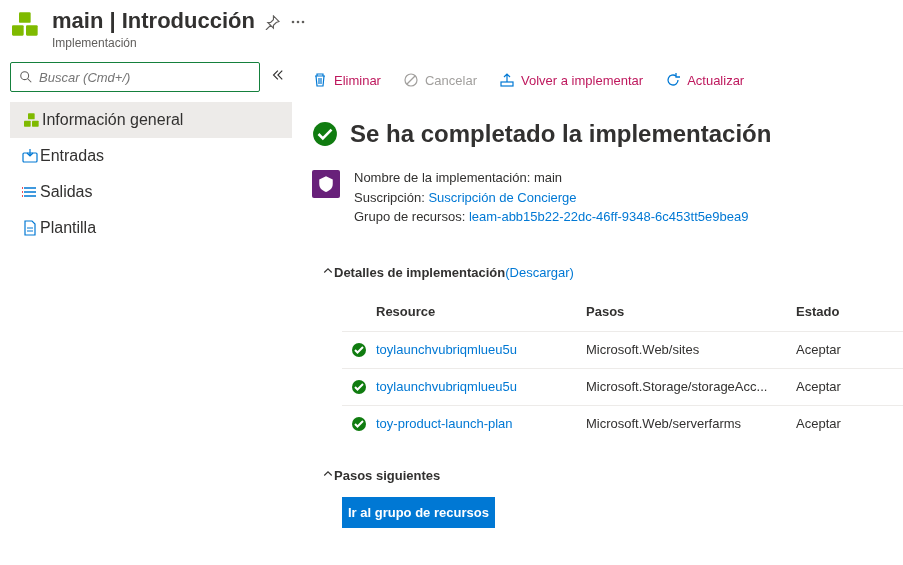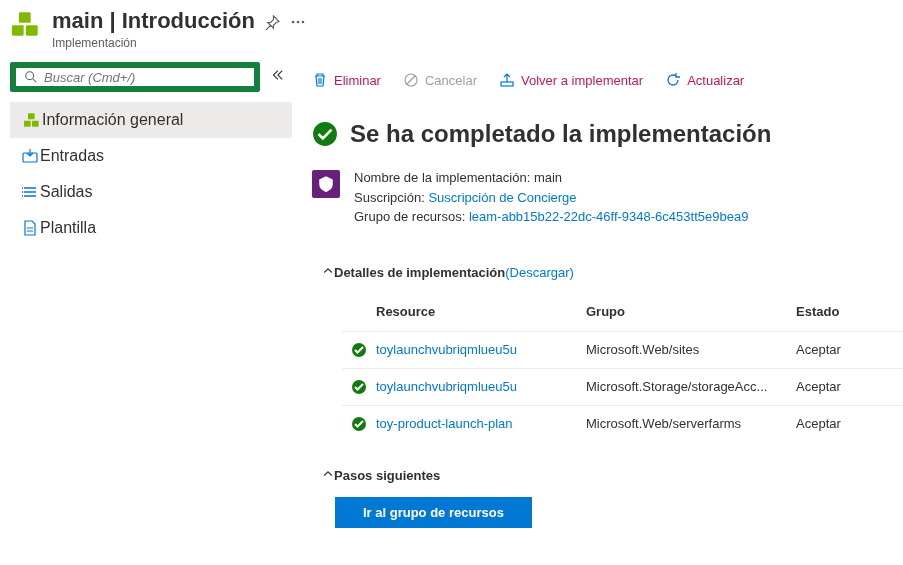--- a/index.html
+++ b/index.html
@@ -9,21 +9,21 @@
 .header-icon { width: 28px; height: 28px; flex-shrink: 0; margin-top: 2px; }
 .header-text { flex: 1; }
 .header-title { display: flex; align-items: flex-end; gap: 10px; }
 .header-title h1 { font-size: 22px; font-weight: 600; color: #323130; }
 .header-subtitle { font-size: 12px; color: #605e5c; margin-top: 2px; }
 .pin-icon, .more-icon { color: #605e5c; cursor: pointer; }
 
 .body-row { display: flex; }
 .sidebar { width: 292px; padding: 8px 0 0 10px; }
 .search-row { display: flex; align-items: center; gap: 10px; margin-bottom: 10px; padding-right: 8px; }
-.search-box { flex: 1; display: flex; align-items: center; border: 6px solid #15803d; border-radius: 2px; height: 30px; padding: 0 8px; gap: 6px; }
+.search-box { flex: 1; display: flex; align-items: center; border: 1px solid #15803d; border-radius: 2px; height: 30px; padding: 0 8px; gap: 6px; }
 .search-box input { border: none; outline: none; flex: 1; font-size: 13px; font-style: italic; color: #605e5c; background: transparent; }
 .collapse-btn { cursor: pointer; color: #323130; }
 
 .nav-list { list-style: none; }
 .nav-item { display: flex; align-items: center; height: 36px; padding: 0 12px; gap: 2px; cursor: pointer; font-size: 16px; color: #323130; }
 .nav-item.selected { background: #edebe9; border-left: 2px solid transparent; }
 .nav-icon { width: 16px; height: 16px; display: flex; align-items: center; justify-content: center; }
 
 .main { flex: 1; padding: 8px 16px 16px 20px; }
 .toolbar { display: flex; align-items: center; gap: 22px; height: 36px; margin-bottom: 22px; }
@@ -47,21 +47,21 @@
 .res-table { width: 100%; margin-left: 30px; margin-bottom: 26px; }
 .res-head, .res-row { display: flex; align-items: center; padding: 10px 0; font-size: 13px; }
 .res-head { font-weight: 600; padding-bottom: 12px; }
 .res-row { border-top: 1px solid #edebe9; }
 .col-status { width: 34px; display: flex; justify-content: center; }
 .col-name { width: 210px; }
 .col-type { width: 210px; white-space: nowrap; overflow: hidden; text-overflow: ellipsis; }
 .col-state { width: 78px; }
 .ok-svg { width: 16px; height: 16px; }
 
-.next-btn { margin-left: 23px; background: #0078d4; color: #fff; border: none; padding: 8px 28px; font-size: 13px; font-weight: 600; cursor: pointer; }
+.next-btn { margin-left: 30px; background: #0078d4; color: #fff; border: none; padding: 8px 6px; font-size: 13px; font-weight: 600; cursor: pointer; }
 </style>
 </head>
 <body>
 
 <div class="header">
   <div class="header-icon">
     <svg viewBox="0 0 24 24">
         <g fill="#7fba00">
           <rect x="6" y="2" width="10" height="9" rx="1"></rect>
           <rect x="0" y="13" width="10" height="9" rx="1"></rect>
@@ -205,21 +205,21 @@
             <path d="M3 10l5-5 5 5" fill="none" stroke="#323130" stroke-width="1.5"></path>
           </svg></span>
       <span>Detalles de implementación</span>
       <span class="dl-link">(Descargar)</span>
     </div>
 
     <div class="res-table">
       <div class="res-head">
         <div class="col-status"></div>
         <div class="col-name">Resource</div>
-        <div class="col-type">Grupo</div>
+        <div class="col-type">Pasos</div>
         <div class="col-state">Estado</div>
       </div>
       <div class="res-row">
         <div class="col-status">
             <svg class="ok-svg" viewBox="0 0 16 16">
               <circle cx="8" cy="8" r="7" fill="#107c10"></circle>
               <path d="M4 8l2.5 2.5L12 5" fill="none" stroke="#fff" stroke-width="2"></path>
             </svg>
           </div>
         <div class="col-name link">toylaunchvubriqmlueu5u</div>

